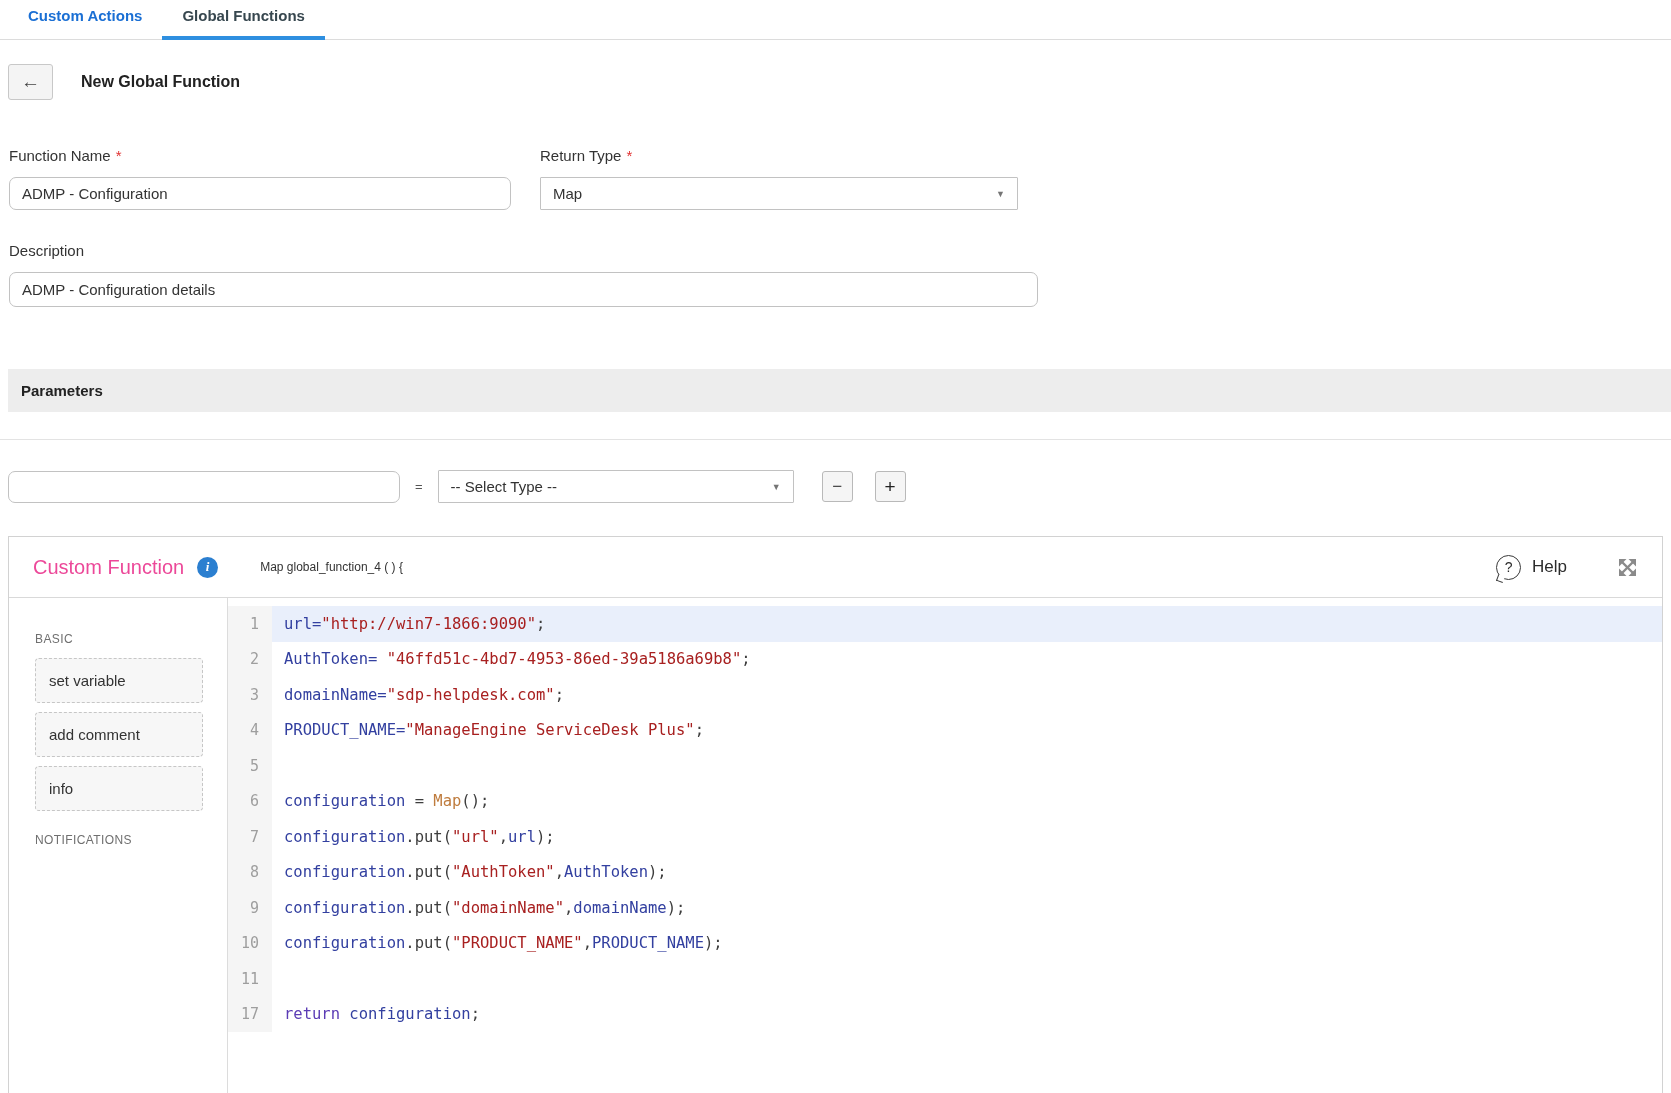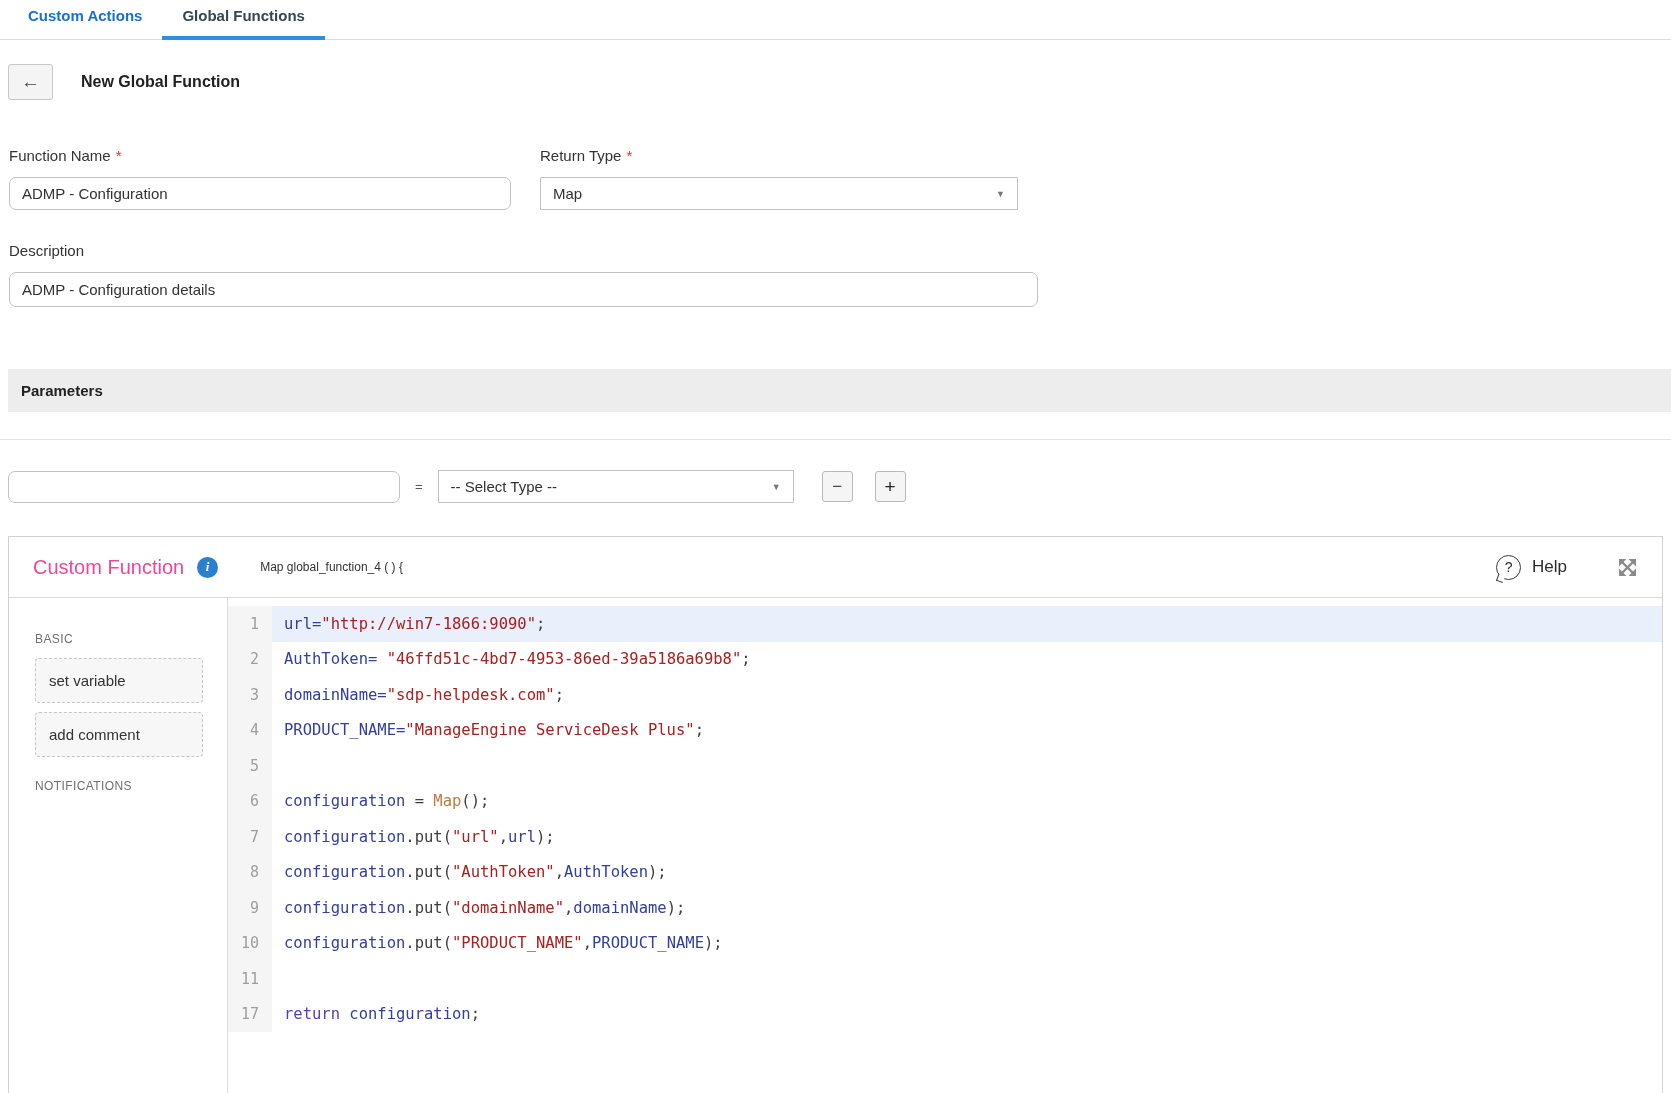--- a/index.html
+++ b/index.html
@@ -171,20 +171,21 @@
         </g>
       </svg>
     </span>
   </div>
   <div class="panel-body">
     <div class="palette" id="palette">
         <div class="pal-section">
           <div class="pal-label">BASIC</div>
           <div class="pal-btn">set variable</div>
           <div class="pal-btn">add comment</div>
+          <div class="pal-btn">info</div>
         </div>
         <div class="pal-section">
           <div class="pal-label">NOTIFICATIONS</div>
         </div>
       </div>
     <div class="code" id="code">
         <div class="code-row active">
           <span class="ln">1</span>
           <span class="src"><span class="tk-id">url</span><span class="tk-op">=</span><span class="tk-str">"http://win7-1866:9090"</span><span class="tk-pl">;</span></span>
         </div>

